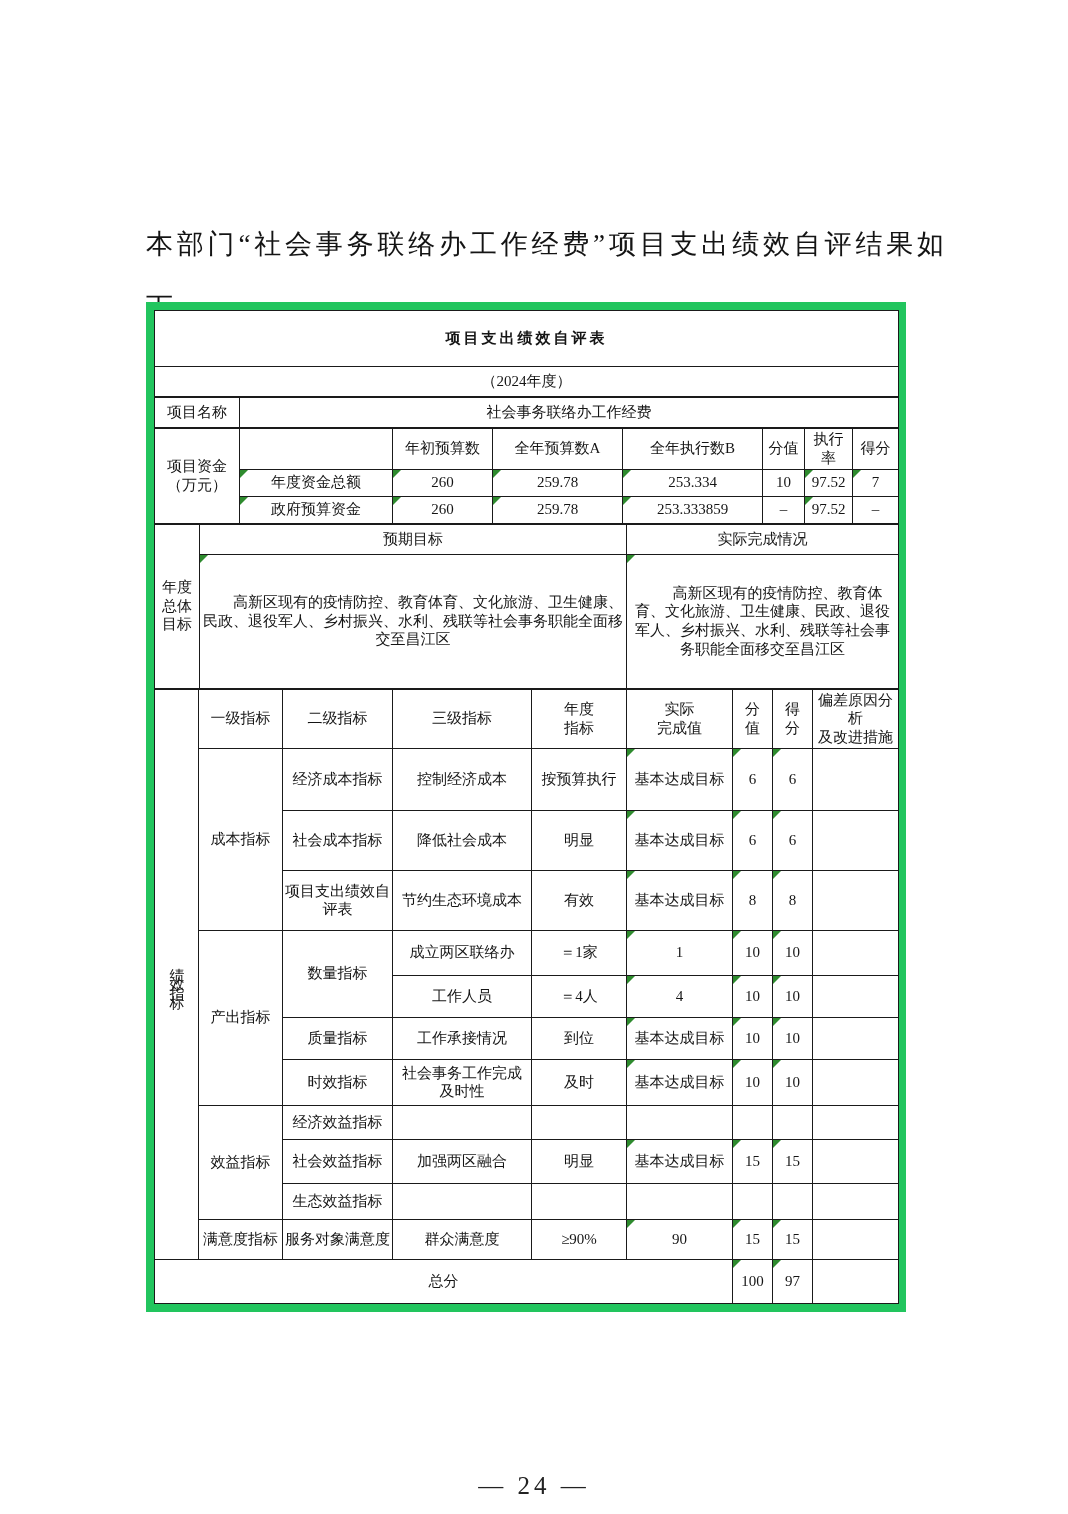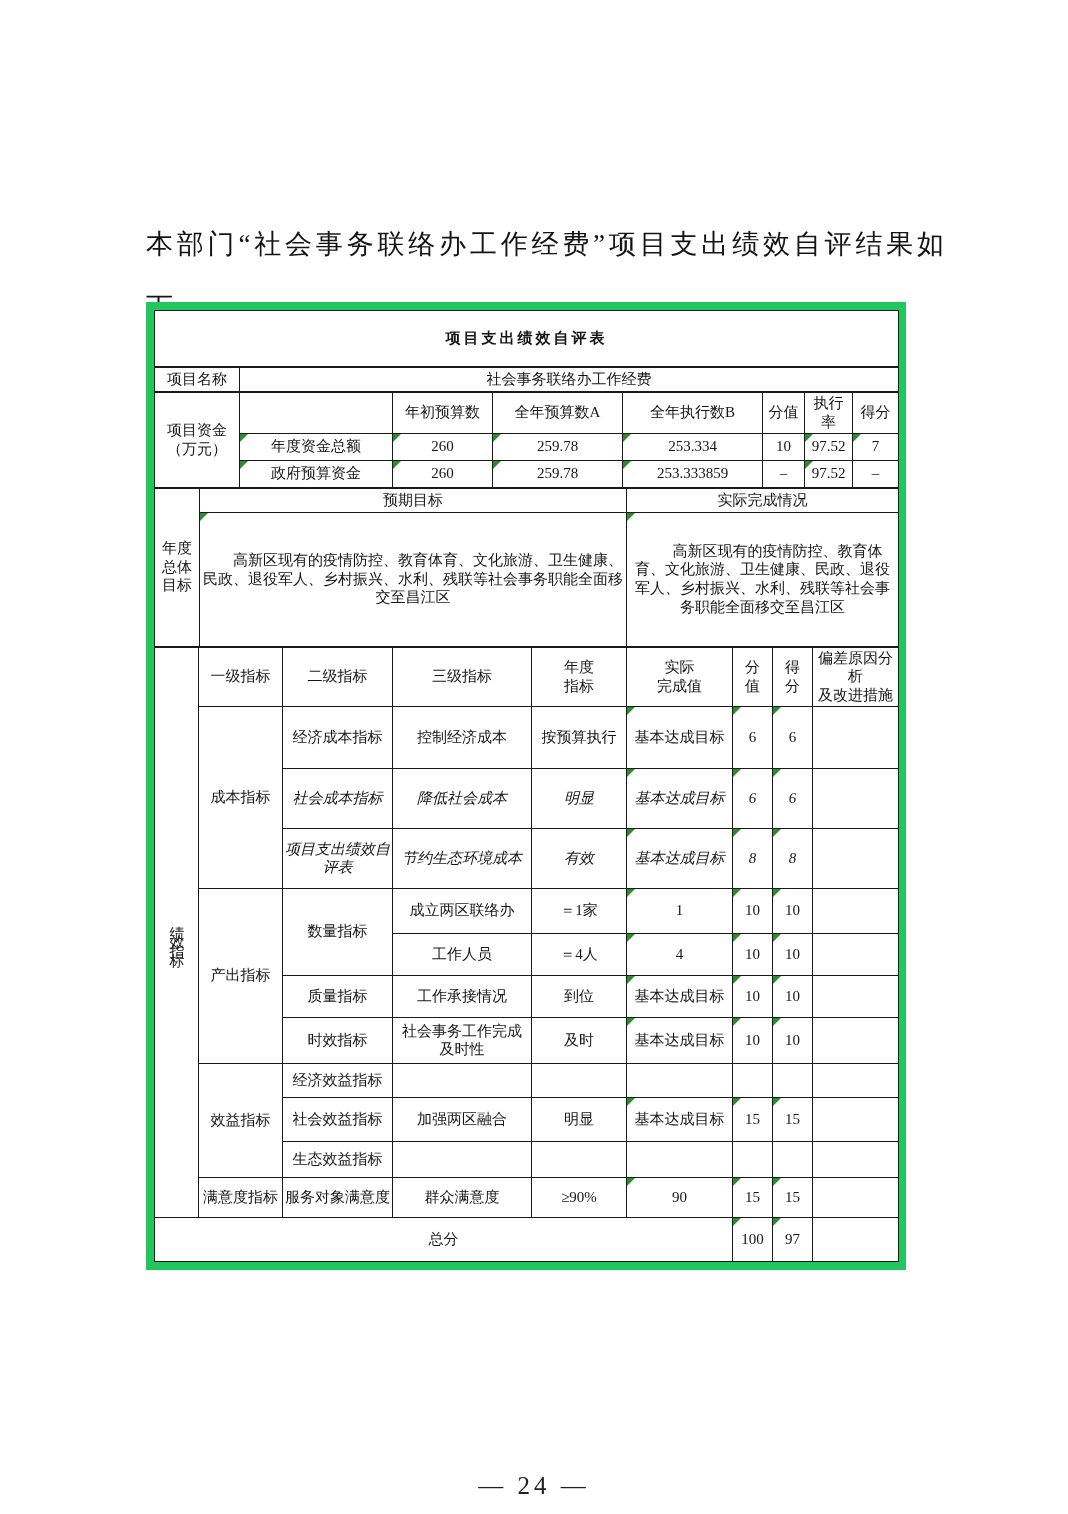--- a/index.html
+++ b/index.html
@@ -37,23 +37,23 @@
   .vert{
     writing-mode:vertical-lr;text-orientation:upright;
     letter-spacing:9px;margin:0 auto;font-size:15px;
   }
   .goaltxt{
     text-align:justify;text-justify:inter-character;
     text-indent:2em;font-size:15.5px;line-height:1.8;
     padding:4px 6px;
   }
   
-  .h28 td{height:24px;} .h30 td{height:30px;} .h27 td{height:27px;}
+  .h28 td{height:30px;} .h30 td{height:30px;} .h27 td{height:27px;}
   .h54 td{height:54px;} .h134 td{height:134px;}
-  .h62 td{height:62px;} .h60 td{height:60px;font-style:italic;} .h45 td{height:45px;}
+  .h62 td{height:62px;} .h60 td{height:60px;} .h45 td{height:45px;}
   .h42 td{height:42px;} .h46 td{height:46px;} .h34 td{height:34px;}
   .h44 td{height:44px;} .h36 td{height:36px;} .h40 td{height:40px;}
   .h52 td{height:44px;}
   
   .tri{
     position:absolute;top:0;left:0;width:0;height:0;
     border-top:8px solid #2e8b2e;border-right:8px solid transparent;
   }
   
   .pagenum{
@@ -68,20 +68,23 @@
 
 <div class="report">
 
   <table class="sec">
     <colgroup>
         <col style="width:744px">
       </colgroup>
     <tbody>
         <tr>
           <td class="title-cell">项目支出绩效自评表</td>
+        </tr>
+    <tr>
+          <td class="subtitle-cell">（2024年度）</td>
         </tr>
   </tbody>
     </table>
 
   <table class="sec">
     <colgroup>
         <col style="width:85px">
         <col style="width:659px">
       </colgroup>
     <tbody>

